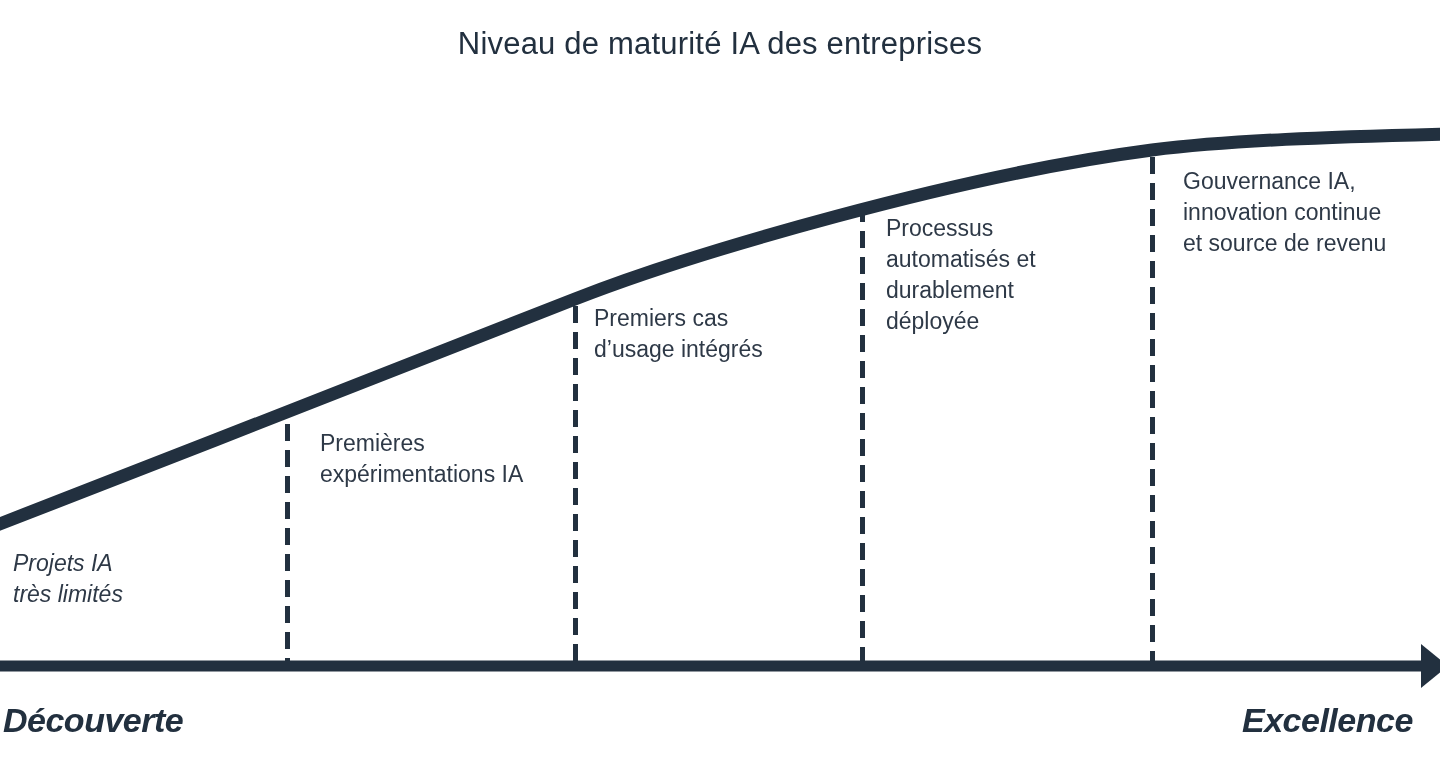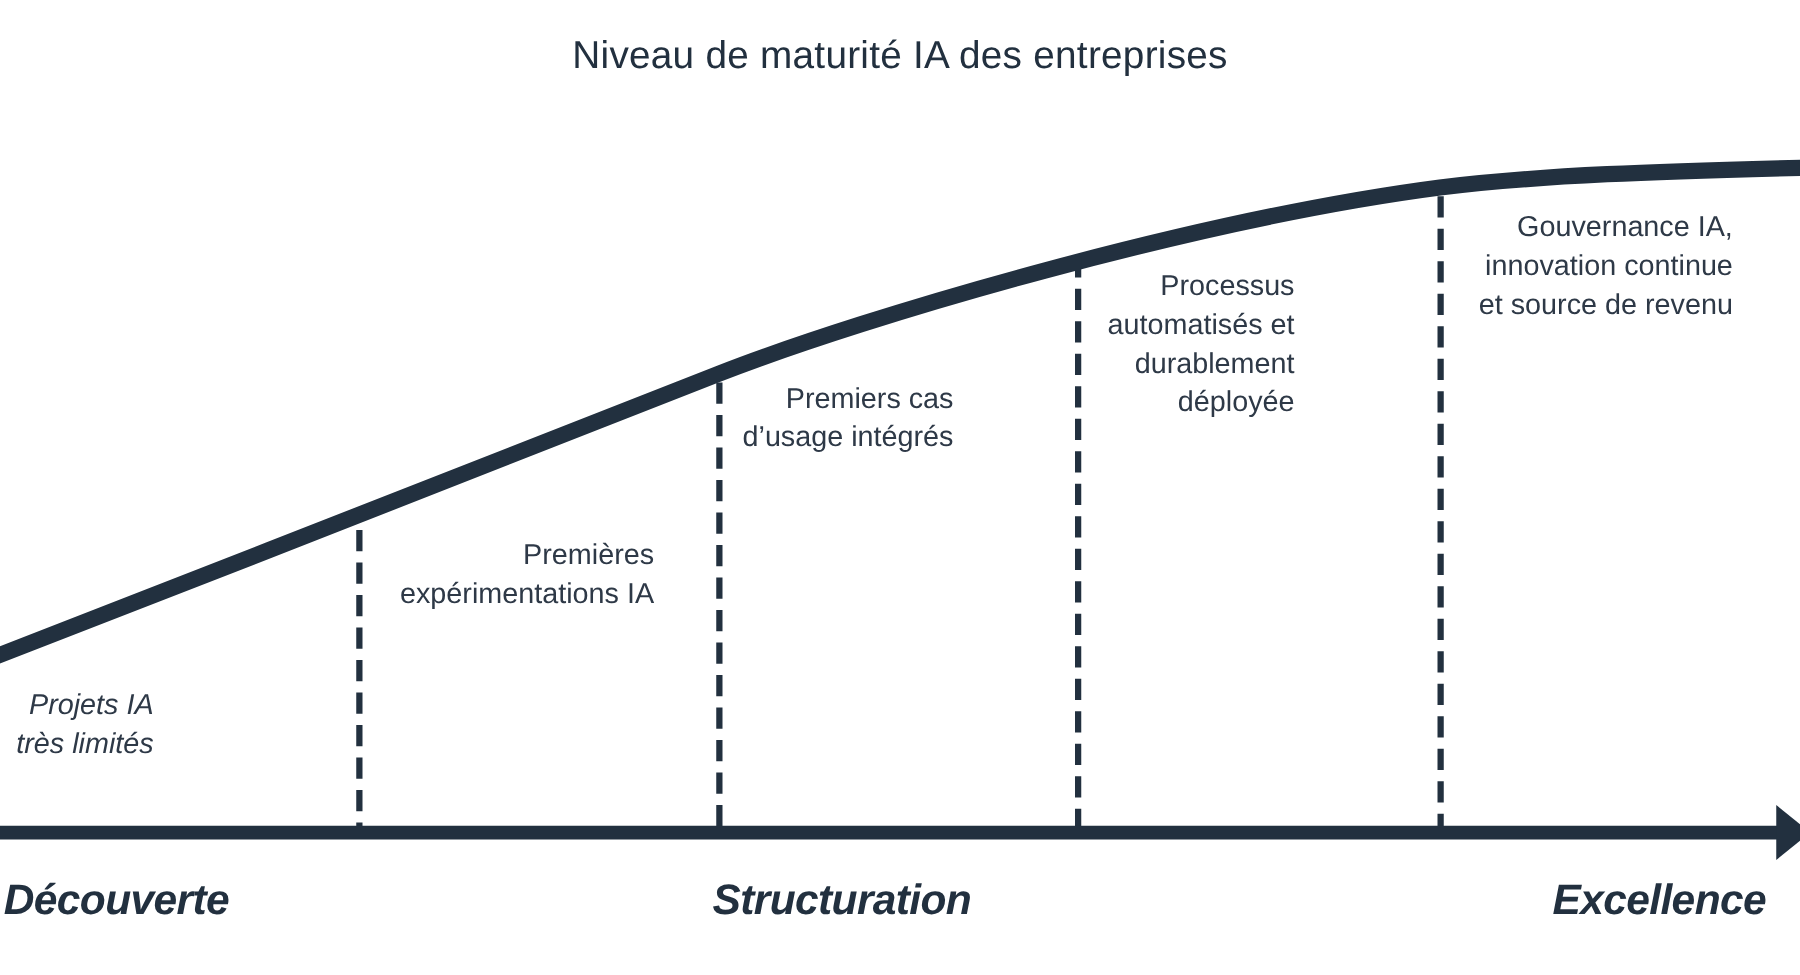--- a/index.html
+++ b/index.html
@@ -47,21 +47,20 @@
   }
   .arrowhead{
     fill:var(--ink);
   }
   .desc{
     position:absolute;
     font-size:23px;
     line-height:31px;
     color:var(--text);
     white-space:pre-line;
-    text-align:right;
   }
   .stage-label{
     position:absolute;
     top:700px;
     font-size:34px;
     line-height:40px;
     font-weight:700;
     letter-spacing:-0.5px;
     color:var(--ink);
     white-space:nowrap;
@@ -109,16 +108,15 @@
 d’usage intégrés</div>
   <div class="desc desc-4">Processus
 automatisés et
 durablement
 déployée</div>
   <div class="desc desc-5">Gouvernance IA,
 innovation continue
 et source de revenu</div>
 
   <div class="stage-label label-1">Découverte</div>
-  <div class="stage-label label-3">Structuration</div>
   <div class="stage-label label-5">Excellence</div>
 
 </div>
 
 </body></html>

